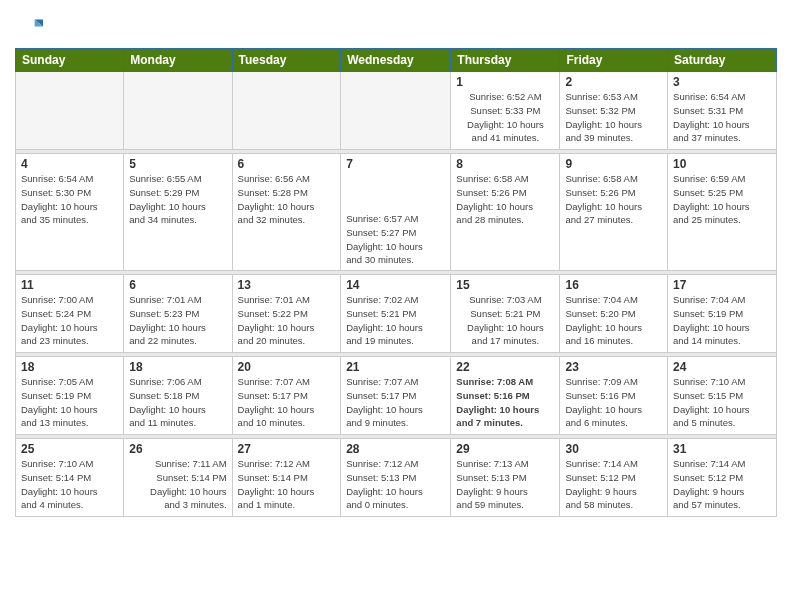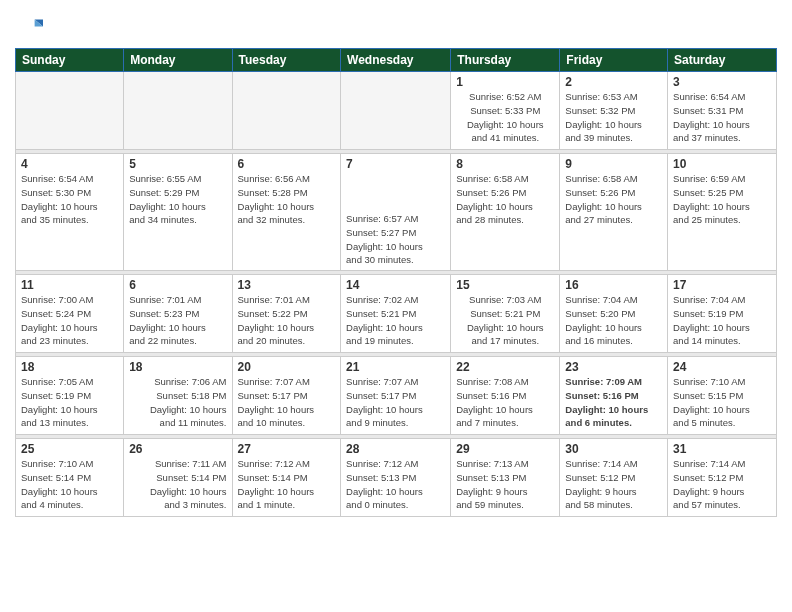--- a/index.html
+++ b/index.html
@@ -59,21 +59,21 @@
     .location {
       font-size: 14px;
       color: #333;
     }
     .calendar {
       width: 100%;
       border-collapse: collapse;
       border: 1px solid #ccc;
     }
     .calendar th {
-      background: #14532d;
+      background: #4d7c0f;
       color: #fff;
       font-size: 12px;
       font-weight: bold;
       text-align: left;
       padding: 4px 6px;
       border: 1px solid #2b6cb0;
     }
     .calendar td {
       border: 1px solid #ccc;
       vertical-align: top;
@@ -280,49 +280,49 @@
         <tr>
           <td>
             <span class="day-num">18</span>
             <div class="day-info" style="white-space: pre-line;">Sunrise: 7:05 AM
 Sunset: 5:19 PM
 Daylight: 10 hours
 and 13 minutes.</div>
           </td>
           <td>
             <span class="day-num">18</span>
-            <div class="day-info" style="white-space: pre-line; text-align: right;">Sunrise: 7:06 AM
+            <div class="day-info" style="white-space: pre-line;">Sunrise: 7:06 AM
 Sunset: 5:18 PM
 Daylight: 10 hours
 and 11 minutes.</div>
           </td>
           <td>
             <span class="day-num">20</span>
             <div class="day-info" style="white-space: pre-line;">Sunrise: 7:07 AM
 Sunset: 5:17 PM
 Daylight: 10 hours
 and 10 minutes.</div>
           </td>
           <td>
             <span class="day-num">21</span>
             <div class="day-info" style="white-space: pre-line;">Sunrise: 7:07 AM
 Sunset: 5:17 PM
 Daylight: 10 hours
 and 9 minutes.</div>
           </td>
           <td>
             <span class="day-num">22</span>
-            <div class="day-info" style="white-space: pre-line;">Sunrise: 7:08 AM
+            <div class="day-info" style="white-space: pre-line; font-weight: bold;">Sunrise: 7:08 AM
 Sunset: 5:16 PM
 Daylight: 10 hours
 and 7 minutes.</div>
           </td>
           <td>
             <span class="day-num">23</span>
-            <div class="day-info" style="white-space: pre-line; font-weight: bold;">Sunrise: 7:09 AM
+            <div class="day-info" style="white-space: pre-line;">Sunrise: 7:09 AM
 Sunset: 5:16 PM
 Daylight: 10 hours
 and 6 minutes.</div>
           </td>
           <td>
             <span class="day-num">24</span>
             <div class="day-info" style="white-space: pre-line;">Sunrise: 7:10 AM
 Sunset: 5:15 PM
 Daylight: 10 hours
 and 5 minutes.</div>

